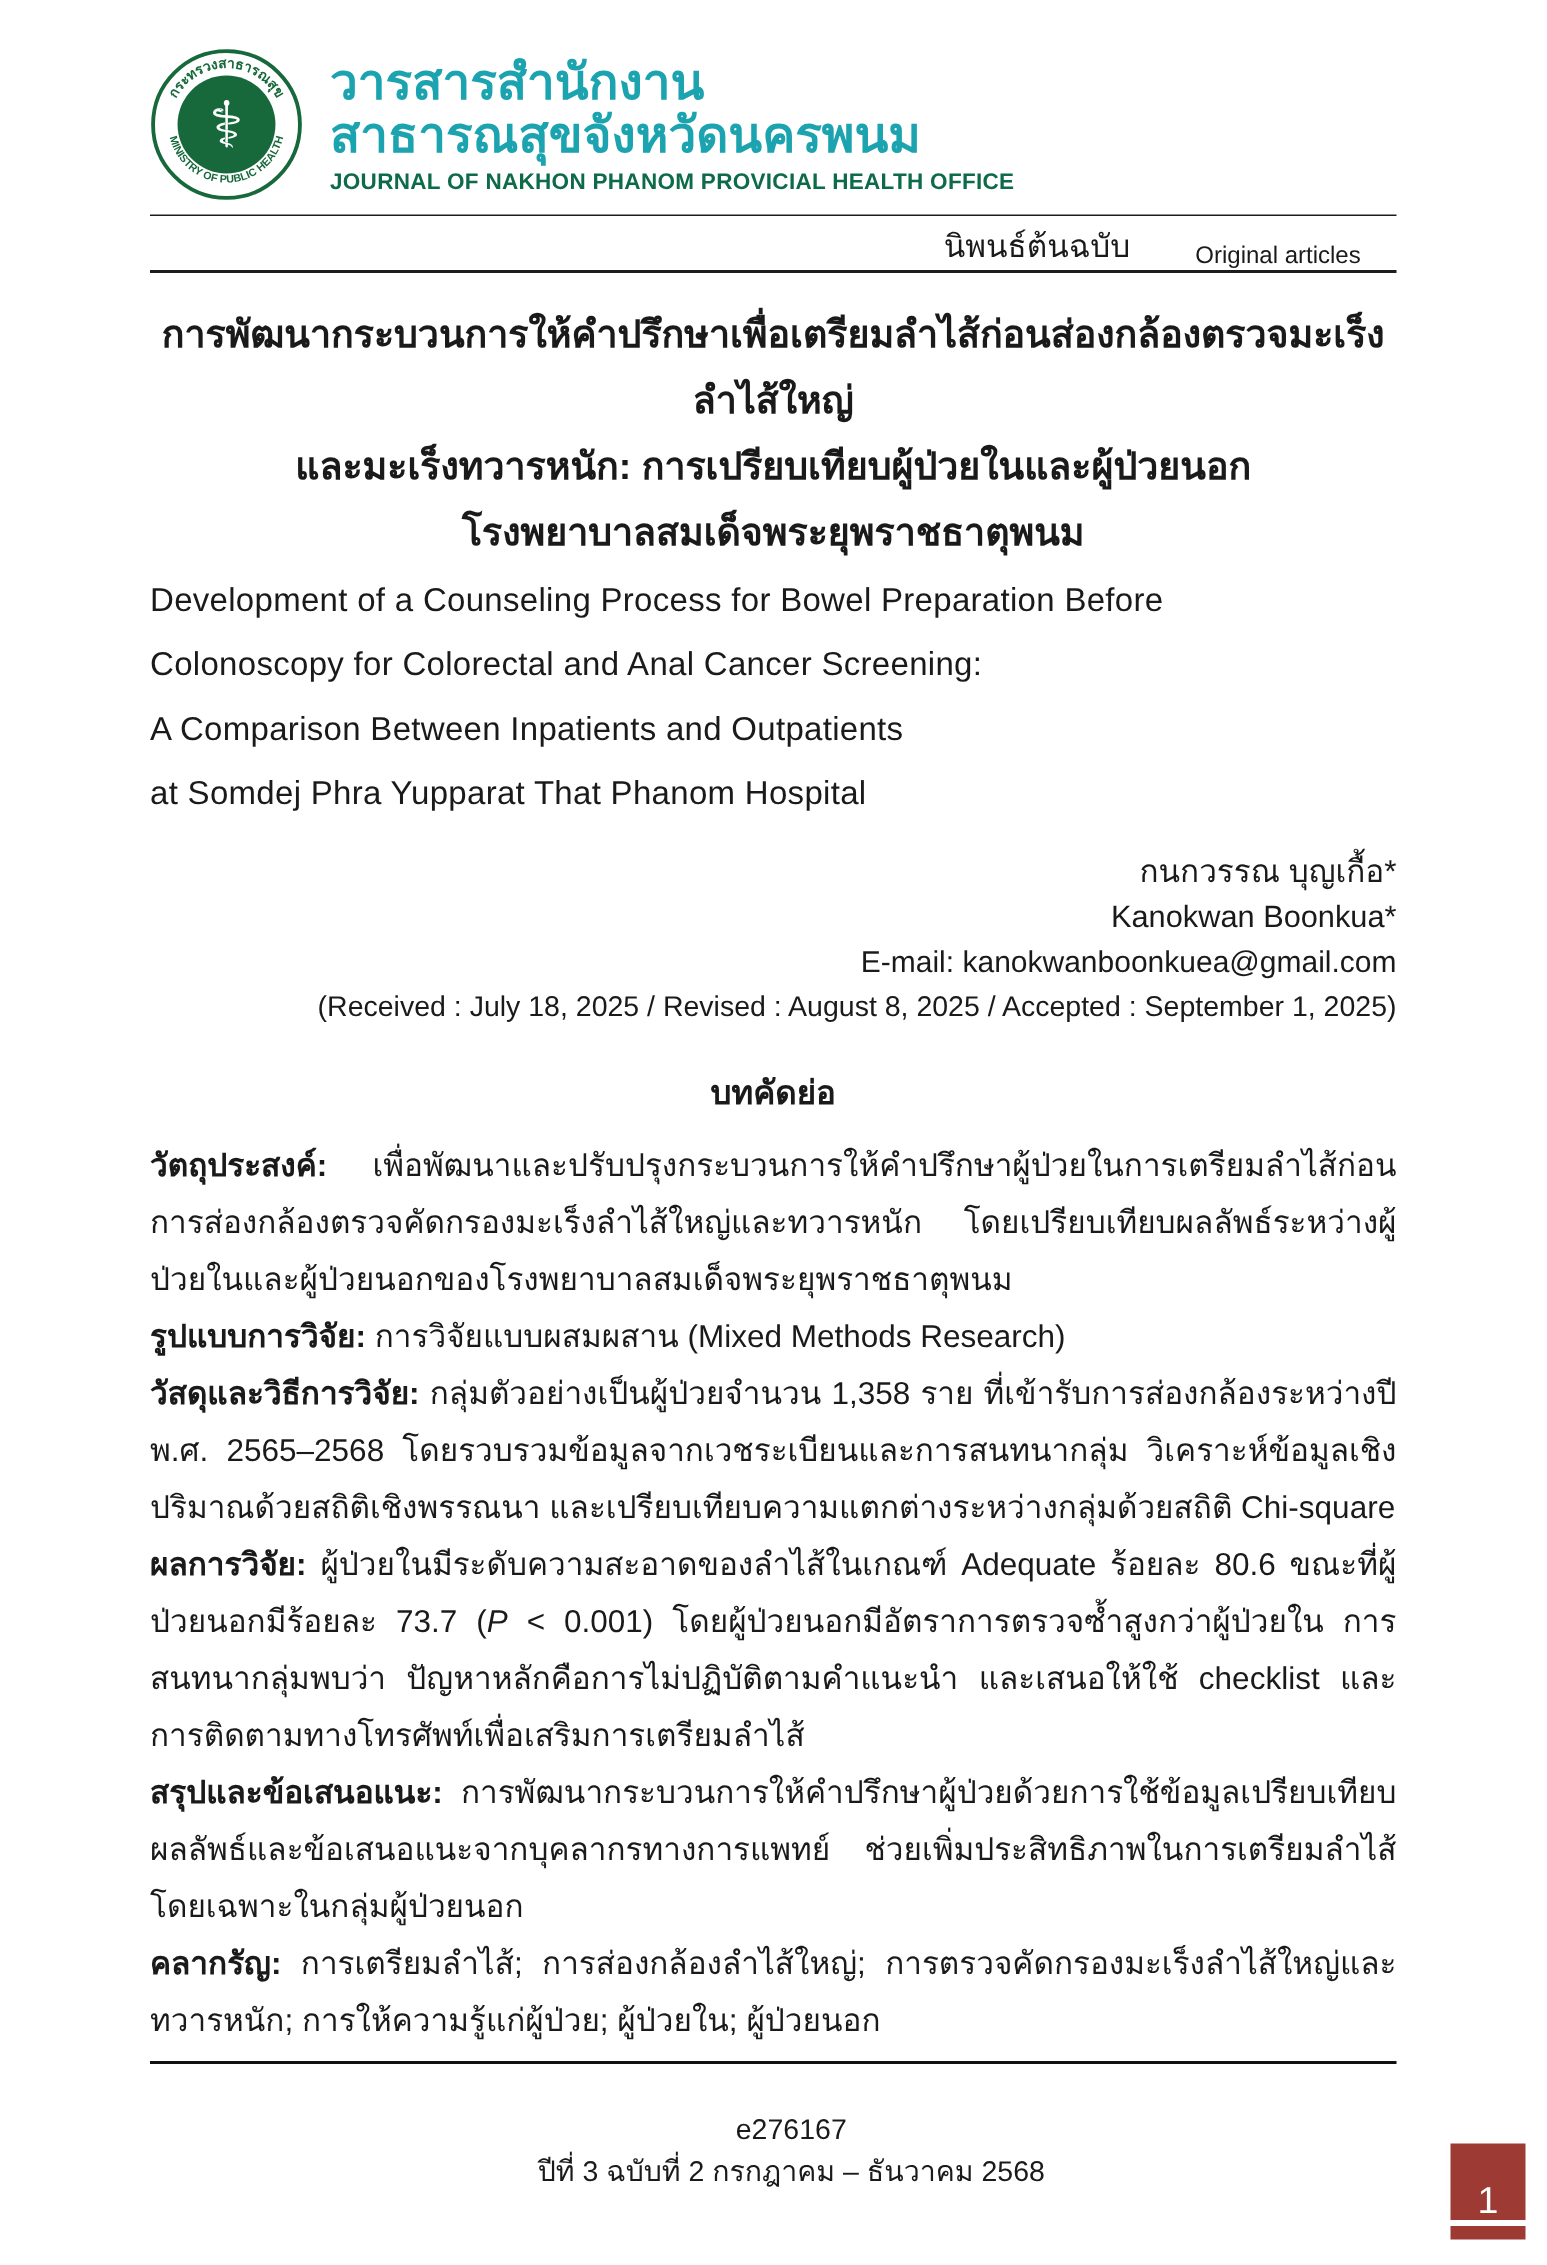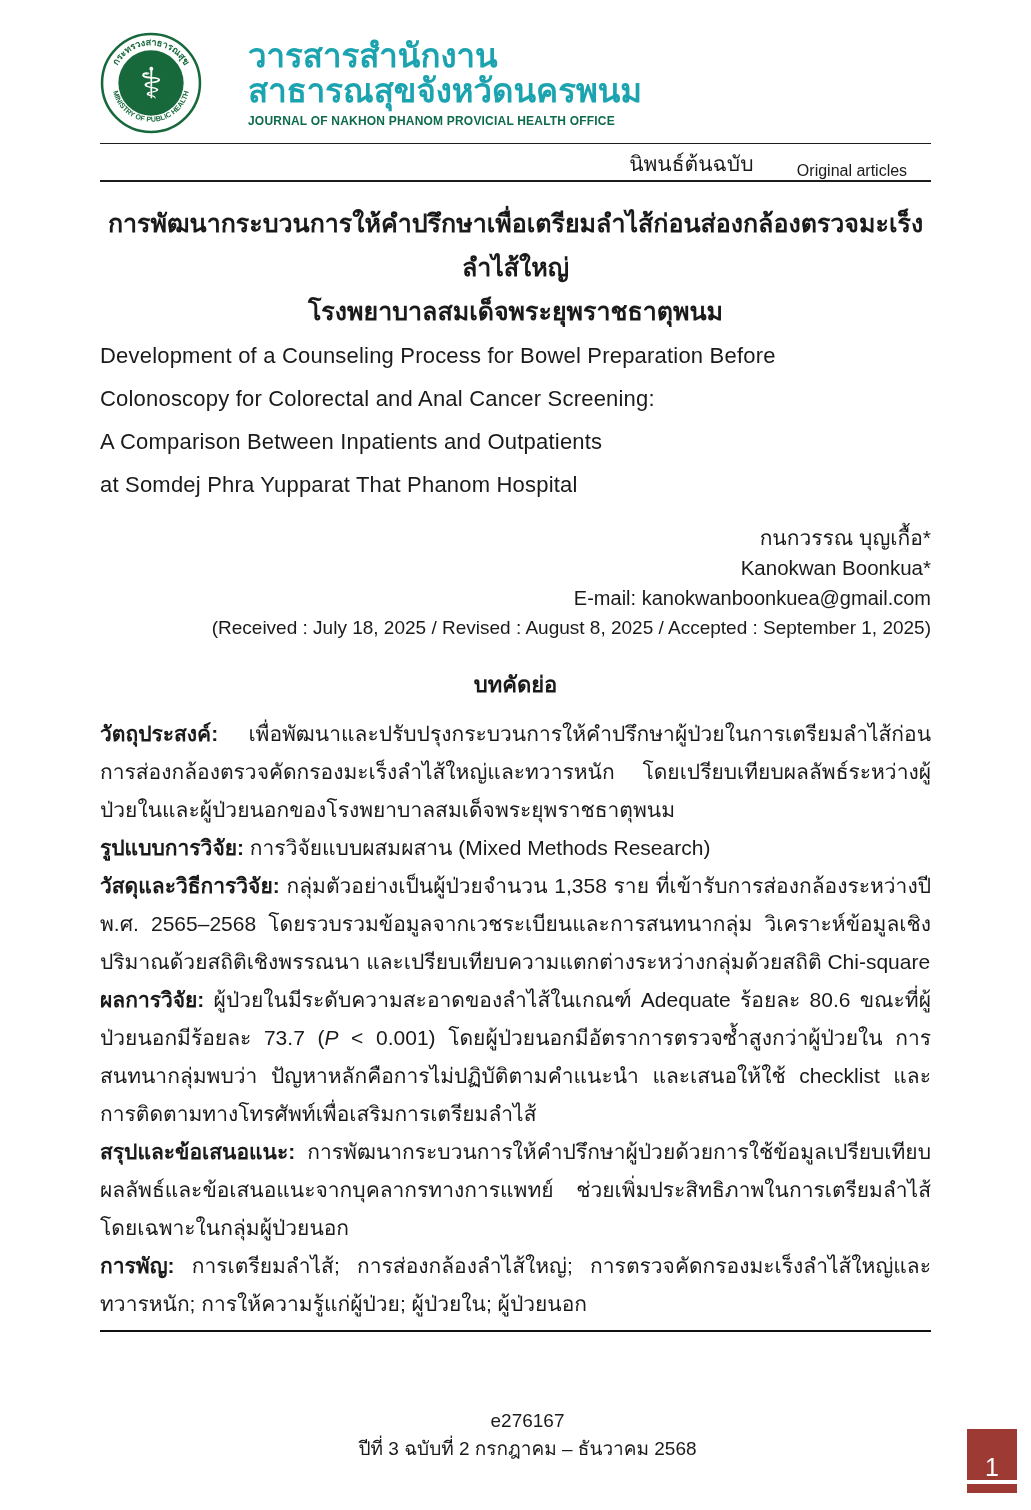--- a/index.html
+++ b/index.html
@@ -7,23 +7,23 @@
   }
   *{box-sizing:border-box;}
   html,body{margin:0;padding:0;}
   body{
     width:1031px;height:1510px;position:relative;background:#fff;color:var(--ink);
     font-family:"Liberation Sans","DejaVu Sans",sans-serif;overflow:hidden;
   }
   .content{padding:0 100px;}
   
   .brand-row{display:flex;align-items:center;gap:18px;padding-top:32px;}
-  .brand-text{display:flex;flex-direction:column;margin-left:28px;}
+  .brand-text{display:flex;flex-direction:column;}
   .journal-th{color:var(--teal);font-weight:bold;font-size:33px;line-height:35px;}
-  .journal-sub{color:var(--green);font-weight:bold;font-size:12px;margin-top:6px;letter-spacing:.2px;}
+  .journal-sub{color:var(--green);font-weight:bold;font-size:15px;margin-top:6px;letter-spacing:.2px;}
   .rule{border:0;border-top:2px solid #1c1c1c;margin:0;}
   .rule.thin{border-top-width:1.5px;margin-top:9px;}
   .rule.thick{border-top-width:2.5px;}
   .type-row{display:flex;justify-content:flex-end;align-items:flex-end;height:36px;}
   .type-th{display:flex;align-items:center;padding:0 18px;font-size:21px;}
   .vdiv{width:1.5px;background:#3a3a3a;}
   .type-en{display:flex;align-items:center;justify-content:center;width:158px;font-size:16px;}
   
   .title-th{font-weight:bold;font-size:25px;text-align:center;line-height:44px;margin:19px 0 0;}
   .title-en{font-weight:normal;font-size:22px;text-align:left;line-height:43px;margin:1px 0 0;letter-spacing:.2px;}
@@ -79,20 +79,21 @@
   <div class="type-row">
     <span class="type-th">นิพนธ์ต้นฉบับ</span>
     <span class="vdiv"></span>
     <span class="type-en">Original articles</span>
   </div>
   <hr class="rule thick">
 
   <main>
     <h1 class="title-th">
       <div>การพัฒนากระบวนการให้คำปรึกษาเพื่อเตรียมลำไส้ก่อนส่องกล้องตรวจมะเร็งลำไส้ใหญ่</div>
+      <div>และมะเร็งทวารหนัก: การเปรียบเทียบผู้ป่วยในและผู้ป่วยนอก</div>
       <div>โรงพยาบาลสมเด็จพระยุพราชธาตุพนม</div>
     </h1>
     <h2 class="title-en">
       <div>Development of a Counseling Process for Bowel Preparation Before</div>
       <div>Colonoscopy for Colorectal and Anal Cancer Screening:</div>
       <div>A Comparison Between Inpatients and Outpatients</div>
       <div>at Somdej Phra Yupparat That Phanom Hospital</div>
     </h2>
 
     <div class="authors">
@@ -102,21 +103,21 @@
       <div class="dates-line">(Received : July 18, 2025 / Revised : August 8, 2025 / Accepted : September 1, 2025)</div>
     </div>
 
     <div class="abs-heading">บทคัดย่อ</div>
 
     <p class="abs"><b>วัตถุประสงค์:</b> <span>เพื่อพัฒนา​และ​ปรับปรุง​กระบวนการ​ให้​คำปรึกษา​ผู้ป่วย​ใน​การเตรียม​ลำไส้​ก่อน​การส่องกล้อง​ตรวจ​คัดกรอง​มะเร็ง​ลำไส้ใหญ่​และ​ทวารหนัก โดย​เปรียบเทียบ​ผลลัพธ์​ระหว่าง​ผู้ป่วยใน​และ​ผู้ป่วยนอก​ของ​โรงพยาบาล​สมเด็จ​พระยุพราช​ธาตุพนม</span></p>
     <p class="abs"><b>รูปแบบการวิจัย:</b> <span>การวิจัย​แบบ​ผสมผสาน (Mixed Methods Research)</span></p>
     <p class="abs"><b>วัสดุและวิธีการวิจัย:</b> <span>กลุ่มตัวอย่าง​เป็น​ผู้ป่วย​จำนวน 1,358 ราย ที่​เข้ารับ​การส่องกล้อง​ระหว่าง​ปี พ.ศ. 2565–2568 โดย​รวบรวม​ข้อมูล​จาก​เวชระเบียน​และ​การสนทนา​กลุ่ม วิเคราะห์​ข้อมูล​เชิงปริมาณ​ด้วย​สถิติ​เชิงพรรณนา และ​เปรียบเทียบ​ความแตกต่าง​ระหว่าง​กลุ่ม​ด้วย​สถิติ Chi-square</span></p>
     <p class="abs"><b>ผลการวิจัย:</b> <span>ผู้ป่วยใน​มี​ระดับ​ความสะอาด​ของ​ลำไส้​ใน​เกณฑ์ Adequate ร้อยละ 80.6 ขณะที่​ผู้ป่วยนอก​มี​ร้อยละ 73.7 (</span><i>P</i><span> &lt; 0.001) โดย​ผู้ป่วยนอก​มี​อัตรา​การตรวจซ้ำ​สูงกว่า​ผู้ป่วยใน การสนทนา​กลุ่ม​พบว่า ปัญหา​หลัก​คือ​การไม่​ปฏิบัติ​ตาม​คำแนะนำ และ​เสนอ​ให้​ใช้ checklist และ​การติดตาม​ทาง​โทรศัพท์​เพื่อ​เสริม​การเตรียม​ลำไส้</span></p>
     <p class="abs"><b>สรุปและข้อเสนอแนะ:</b> <span>การพัฒนา​กระบวนการ​ให้​คำปรึกษา​ผู้ป่วย​ด้วย​การใช้​ข้อมูล​เปรียบเทียบ​ผลลัพธ์​และ​ข้อเสนอแนะ​จาก​บุคลากร​ทาง​การแพทย์ ช่วย​เพิ่ม​ประสิทธิภาพ​ใน​การเตรียม​ลำไส้ โดยเฉพาะ​ใน​กลุ่ม​ผู้ป่วยนอก</span></p>
-    <p class="abs"><b>การพัญ:</b> <span>การเตรียมลำไส้; การส่องกล้อง​ลำไส้ใหญ่; การตรวจ​คัดกรอง​มะเร็ง​ลำไส้ใหญ่​และ​ทวารหนัก; การให้​ความรู้​แก่​ผู้ป่วย; ผู้ป่วยใน; ผู้ป่วยนอก</span></p>
+    <p class="abs"><b>คลากรัญ:</b> <span>การเตรียมลำไส้; การส่องกล้อง​ลำไส้ใหญ่; การตรวจ​คัดกรอง​มะเร็ง​ลำไส้ใหญ่​และ​ทวารหนัก; การให้​ความรู้​แก่​ผู้ป่วย; ผู้ป่วยใน; ผู้ป่วยนอก</span></p>
 
     <hr class="footnote-rule">
   </main>
 
 </div>
 
 <div class="footer">
   <div>e276167</div>
   <div>ปีที่ 3 ฉบับที่ 2 กรกฎาคม – ธันวาคม 2568</div>
 </div>

